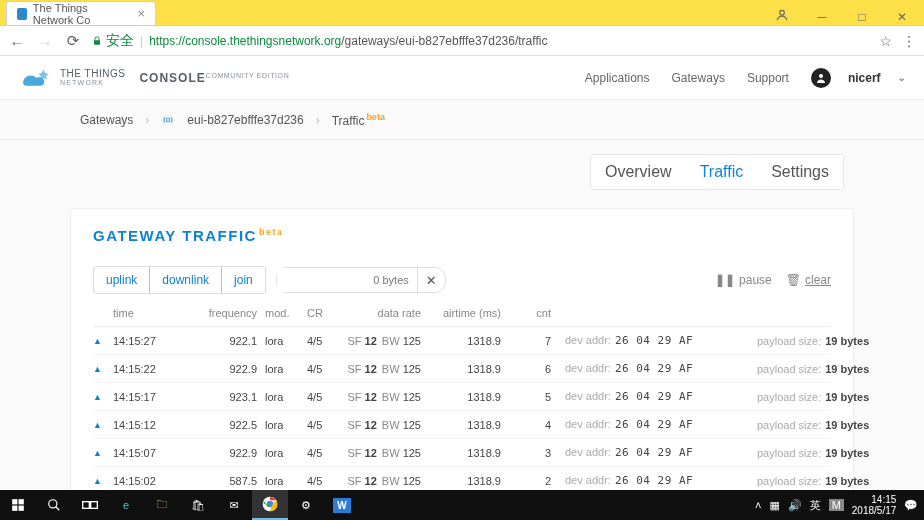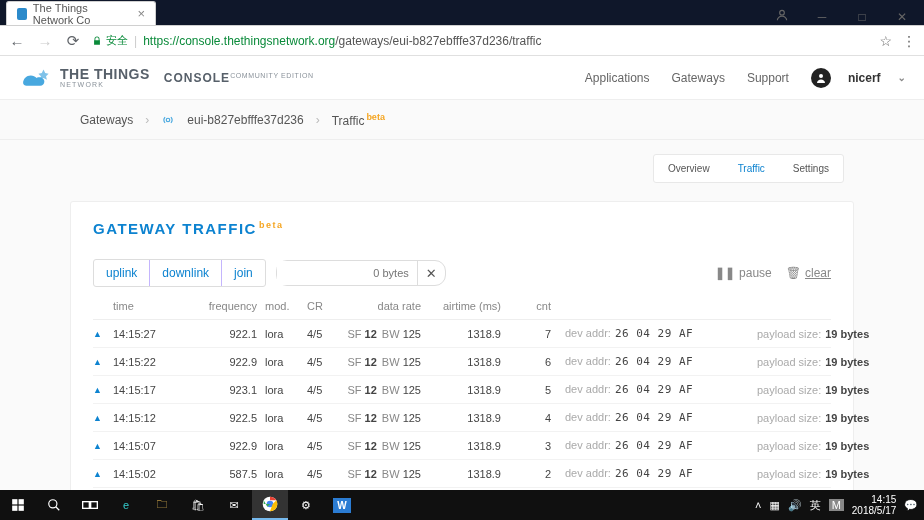--- a/index.html
+++ b/index.html
@@ -1,39 +1,39 @@
 <!DOCTYPE html>
 <html><head>
 <meta charset="utf-8">
 <style>
 * { margin: 0; padding: 0; box-sizing: border-box; font-family: -apple-system, BlinkMacSystemFont, "Segoe UI", Arial, sans-serif; }
 body { background: #fff; width: 924px; height: 520px; overflow: hidden; font-size: 12px; color: #333; }
 
 
-.browser-tabs { height: 26px; background: #0f172a; display: flex; align-items: flex-end; border-bottom: 1px solid #d0d0d0; }
+.browser-tabs { height: 26px; background: #fde047; display: flex; align-items: flex-end; border-bottom: 1px solid #d0d0d0; }
 .tab { background: #fff; height: 24px; padding: 0 10px; display: flex; align-items: center; gap: 6px; border: 1px solid #d0d0d0; border-bottom: none; border-radius: 3px 3px 0 0; margin-left: 6px; font-size: 11px; color: #555; max-width: 150px; }
 .tab .fav { width: 12px; height: 12px; background: #2b8acb; border-radius: 2px; }
 .tab .close { color: #888; font-size: 13px; margin-left: 4px; }
 .browser-right { margin-left: auto; display: flex; align-items: center; gap: 12px; padding: 0 8px; color: #666; }
 .win-btn { width: 28px; text-align: center; font-size: 12px; }
 
 .addr-bar { height: 30px; display: flex; align-items: center; padding: 0 8px; border-bottom: 1px solid #e0e0e0; gap: 10px; }
 .addr-bar .nav-ico { color: #5f6368; font-size: 15px; width: 18px; text-align: center; }
 .url-box { flex: 1; display: flex; align-items: center; gap: 6px; font-size: 12px; color: #333; }
-.secure { color: #0a8a3a; font-size: 11px; display: flex; align-items: center; gap: 4px; }
+.secure { color: #0a8a3a; font-size: 14px; display: flex; align-items: center; gap: 4px; }
 .url-host { color: #0a8a3a; }
 .url-path { color: #555; }
 .addr-right { display: flex; gap: 10px; color: #666; font-size: 14px; }
 
 
 .ttn-header { height: 44px; background: #fff; display: flex; align-items: center; padding: 0 18px; border-bottom: 1px solid #eee; }
 .ttn-logo { display: flex; align-items: center; gap: 8px; }
 .logo-mark { width: 34px; height: 22px; }
 .logo-text { display: flex; flex-direction: column; line-height: 1; }
-.logo-text .l1 { font-size: 14px; font-weight: 700; color: #57606a; letter-spacing: 0.5px; }
+.logo-text .l1 { font-size: 10px; font-weight: 400; color: #57606a; letter-spacing: 0.5px; }
 .logo-text .l2 { font-size: 7px; color: #8a929a; letter-spacing: 1.2px; }
 .console-txt { margin-left: 14px; display: flex; line-height: 1; }
 .console-txt .c1 { font-size: 12px; font-weight: 700; color: #57606a; letter-spacing: 1px; }
 .console-txt .c2 { font-size: 7px; color: #8a929a; letter-spacing: 0.6px; }
 .ttn-nav { margin-left: auto; display: flex; align-items: center; gap: 22px; font-size: 12px; color: #666; }
 .ttn-nav a { color: #666; text-decoration: none; }
 .user { display: flex; align-items: center; gap: 17px; color: #333; font-weight: 600; }
 .avatar { width: 20px; height: 20px; border-radius: 50%; background: #222; display: flex; align-items: center; justify-content: center; }
 .avatar svg { width: 12px; height: 12px; fill: #fff; }
 .chev { color: #888; font-size: 10px; }
@@ -41,21 +41,21 @@
 
 .crumbs { height: 40px; background: #fafafa; border-bottom: 1px solid #eee; display: flex; align-items: center; padding: 0 80px; font-size: 12px; color: #555; gap: 12px; }
 .crumbs .sep { color: #bbb; }
 .crumb-ico { width: 14px; height: 14px; }
 .beta { color: #f5a623; font-size: 9px; font-weight: 600; vertical-align: super; margin-left: 2px; }
 
 .page-body { background: #fafafa; height: calc(520px - 26px - 30px - 44px - 40px - 30px); overflow: hidden; }
 
 .tabs-right { display: flex; justify-content: flex-end; padding: 14px 80px 0; }
 .tabs-box { background: #fff; border: 1px solid #e8e8e8; border-radius: 3px; display: flex; }
-.tabs-box .t { padding: 8px 14px; font-size: 10px; color: #555; cursor: pointer; }
+.tabs-box .t { padding: 8px 14px; font-size: 16px; color: #555; cursor: pointer; }
 .tabs-box .t.active { color: #0d83d0; }
 
 .panel { margin: 18px 70px 0; background: #fff; border: 1px solid #eee; border-radius: 3px; padding: 18px 22px; }
 .panel-title { color: #0d83d0; font-size: 15px; font-weight: 700; letter-spacing: 1.5px; }
 
 .controls { display: flex; align-items: center; margin-top: 22px; gap: 10px; }
 .filter-grp { display: flex; border: 1px solid #ddd; border-radius: 3px; overflow: hidden; }
 .filter-grp .f { padding: 6px 12px; font-size: 12px; color: #0d83d0; border-right: 1px solid #c4b5fd; cursor: pointer; }
 .filter-grp .f:last-child { border-right: none; }
 .search-grp { display: flex; border: 1px solid #ddd; border-radius: 11px; }

